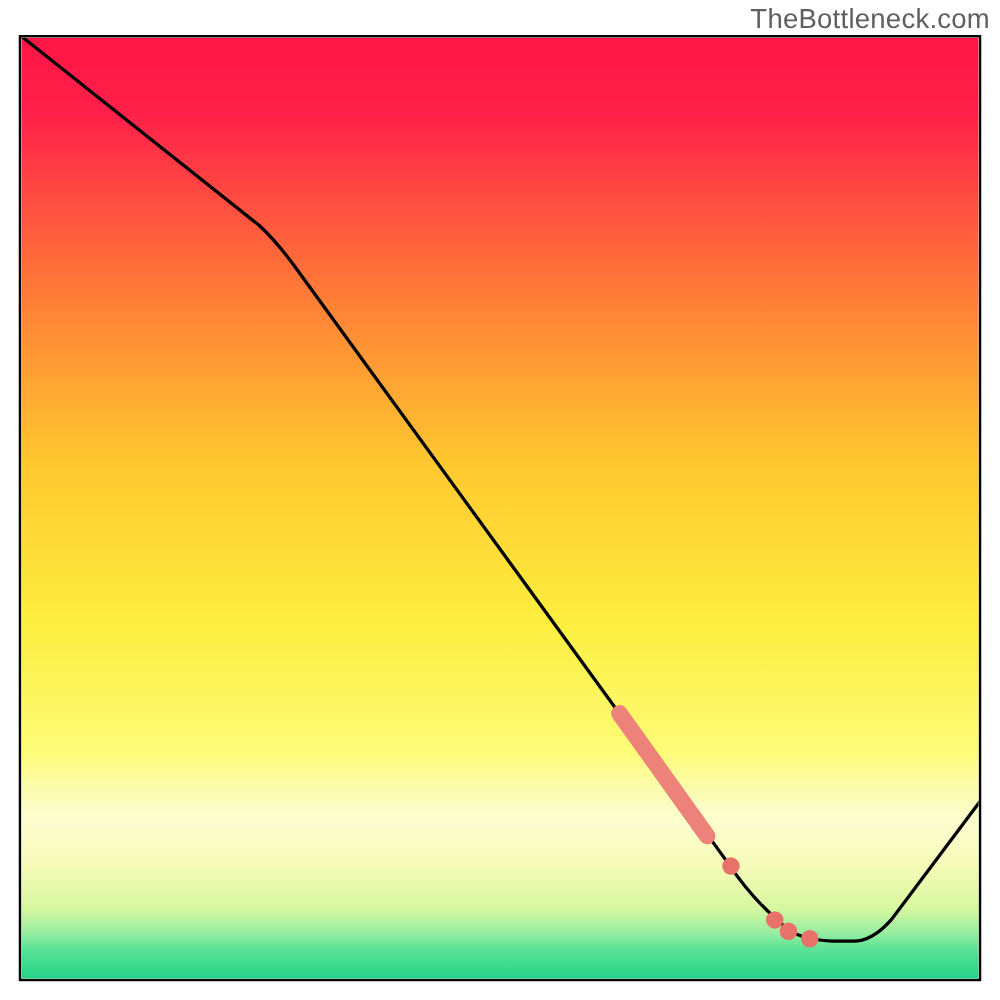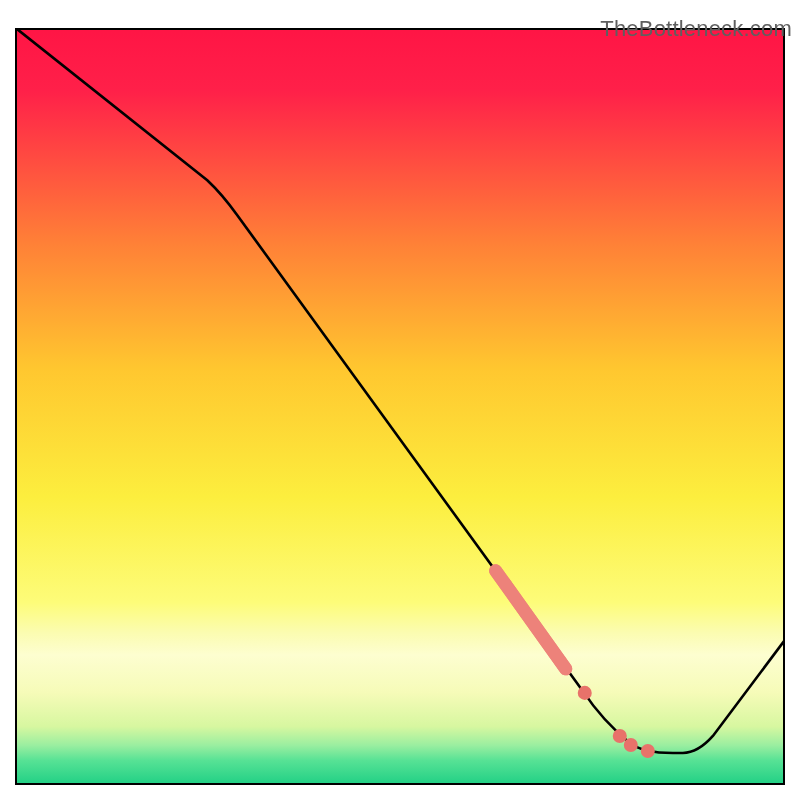--- a/index.html
+++ b/index.html
@@ -11,21 +11,21 @@
     background: #ffffff;
     font-family: Arial, Helvetica, sans-serif;
   }
   .container {
     position: relative;
     width: 800px;
     height: 800px;
   }
   .watermark {
     position: absolute;
-    top: 16px;
+    top: 2px;
     right: 8px;
     color: #5f5f5f;
     font-size: 22px;
     font-weight: 500;
     z-index: 10;
     letter-spacing: 0.2px;
   }
   .plot-frame {
     position: absolute;
     left: 15px;

